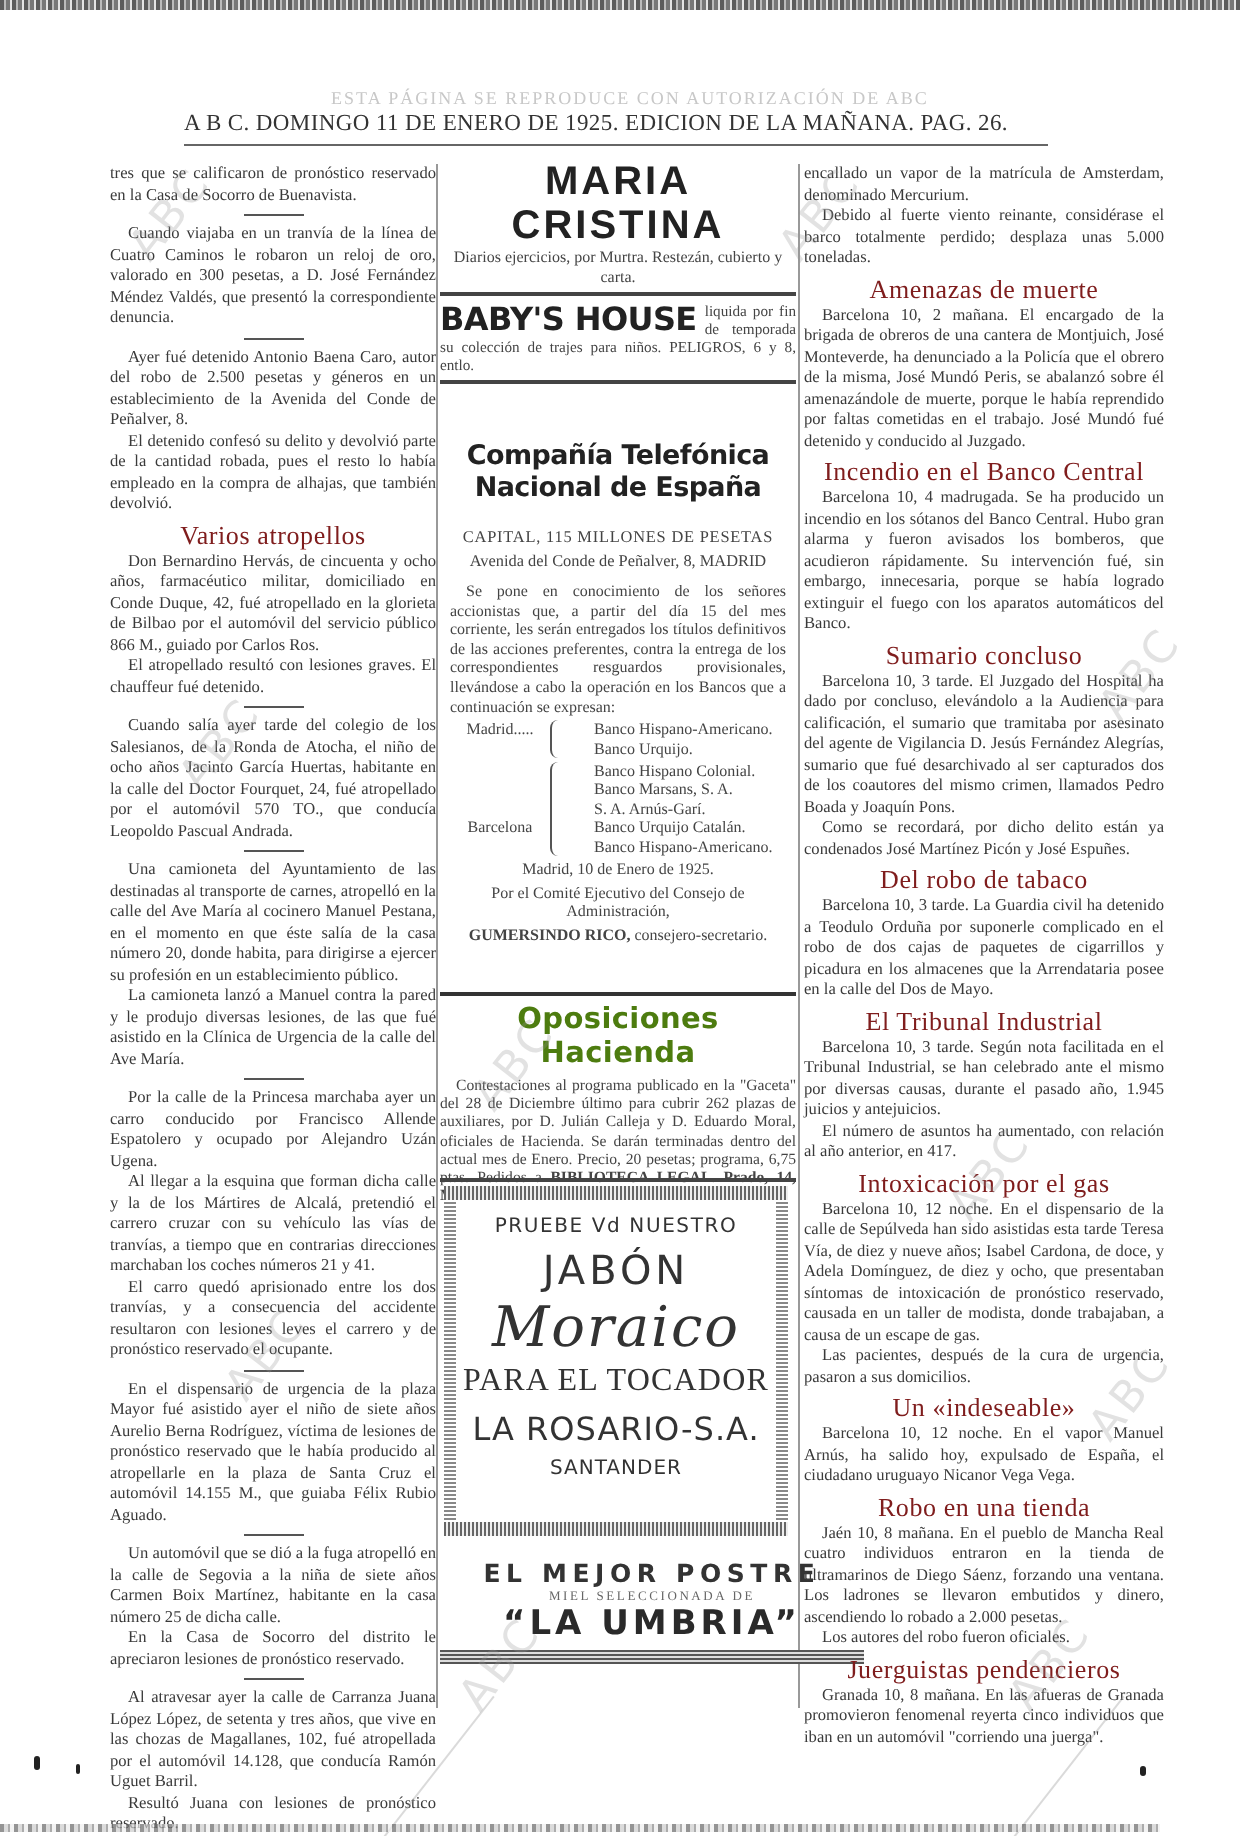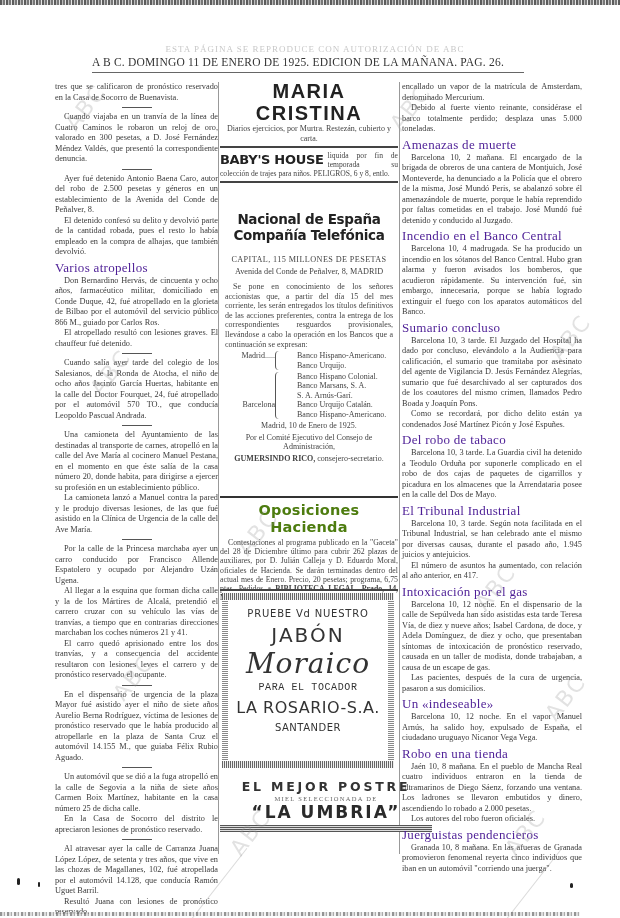--- a/index.html
+++ b/index.html
@@ -10,39 +10,39 @@
   .botborder { position: absolute; left: 0; top: 912px; width: 580px; height: 4px;
     background: repeating-linear-gradient(90deg, #666 0 2px, #ccc 2px 4px, #888 4px 5px, #eee 5px 7px); opacity: 0.7; }
   .faded-header { position: absolute; left: 100px; top: 44px; width: 430px; text-align: center;
     font-size: 9px; letter-spacing: 1px; color: #c8c8c8; font-family: "Liberation Serif", serif; white-space: nowrap; }
   .masthead { position: absolute; left: 92px; top: 56px; width: 430px; font-family: "Liberation Serif", serif;
     font-size: 11.5px; color: #333; white-space: nowrap; letter-spacing: 0.2px; }
   .masthead-rule { position: absolute; left: 92px; top: 72px; width: 432px; height: 1px; background: #666; }
 
   .col { position: absolute; font-family: "Liberation Serif", serif; font-size: 8.3px; line-height: 10.5px; color: #3a3a3a; text-align: justify; }
   .col p { text-indent: 9px; margin-bottom: 0; }
-  .col h3 { font-weight: normal; text-align: left; font-size: 13px; line-height: 15px; margin: 2px 0 1px 0; color: #4c1d95; letter-spacing: 0.3px; }
+  .col h3 { font-weight: normal; text-align: center; font-size: 13px; line-height: 15px; margin: 2px 0 1px 0; color: #7f1d1d; letter-spacing: 0.3px; }
   .col .sep { width: 30px; height: 1px; background: #555; margin: 4px auto 4px auto; }
   #col-left { left: 55px; top: 82px; width: 163px; }
   #col-right { left: 402px; top: 82px; width: 180px; }
   .vrule { position: absolute; width: 1px; background: #999; }
 
   .ads { position: absolute; left: 220px; top: 80px; width: 178px; }
   .ad-maria .title { font-family: Liberation Sans, sans-serif; font-weight: bold; font-size: 20px; letter-spacing: 1.5px; text-align: center; color: #222; line-height: 22px; }
   .ad-maria .sub { font-family: "Liberation Serif", serif; font-size: 8px; text-align: center; line-height: 9.5px; color: #444; }
   .hr2 { height: 2px; background: #444; margin: 3px 0; }
   .ad-baby { font-family: "Liberation Serif", serif; font-size: 7.6px; line-height: 9px; color: #444; text-align: justify; }
-  .ad-baby .brand { font-family: "DejaVu Sans", sans-serif; font-weight: bold; font-size: 13px; float: left; margin-right: 4px; line-height: 18px; color: #222; letter-spacing: -0.3px; }
+  .ad-baby .brand { font-family: "DejaVu Sans", sans-serif; font-weight: bold; font-size: 16px; float: left; margin-right: 4px; line-height: 18px; color: #222; letter-spacing: -0.3px; }
   .ad-tel { margin-top: 28px; padding: 0 5px; font-family: "Liberation Serif", serif; color: #444; }
   .ad-tel .t1 { font-family: "DejaVu Sans", sans-serif; font-weight: bold; font-size: 13.5px; text-align: center; line-height: 16px; color: #222; letter-spacing: -0.3px; }
   .ad-tel .cap { text-align: center; font-size: 8.2px; line-height: 10px; letter-spacing: 0.4px; margin-top: 12px; }
   .ad-tel .addr { text-align: center; font-size: 8.2px; line-height: 10px; margin-top: 2px; }
   .ad-tel .body { font-size: 8px; line-height: 9.6px; text-align: justify; margin-top: 5px; text-indent: 8px; }
   .banks { display: flex; margin-top: 2px; font-size: 8px; line-height: 9.4px; }
-  .banks .city { width: 50px; text-align: right; }
+  .banks .city { width: 50px; text-align: center; }
   .banks .brace { width: 6px; border-left: 1px solid #555; margin-right: 4px; border-radius: 4px 0 0 4px; }
   .banks .list div { text-indent: -8px; padding-left: 20px; }
   .ad-tel .sig { text-align: center; font-size: 8px; line-height: 9.6px; margin-top: 2px; }
   .ad-tel .sig b { font-weight: bold; }
 
   .ad-opos { position: absolute; left: 220px; top: 496px; width: 178px; border-top: 2px solid #333; padding-top: 4px; }
   .ad-opos .t { font-family: "DejaVu Sans", sans-serif; font-weight: bold; font-size: 14.5px; text-align: center; line-height: 17px; color: #4d7c0f; letter-spacing: 0.2px; }
   .ad-opos .b { font-family: "Liberation Serif", serif; font-size: 7.8px; line-height: 9.2px; text-align: justify; color: #444; text-indent: 8px; margin-top: 2px; }
   .ad-opos .b b { font-weight: bold; }
   .ad-opos-rule { position: absolute; left: 220px; top: 589px; width: 178px; height: 2px; background: #444; }
@@ -50,21 +50,21 @@
   .ad-jabon { position: absolute; left: 222px; top: 593px; width: 172px; height: 175px;
     border: 6px solid transparent;
     border-image: repeating-linear-gradient(0deg, #888 0 1px, #fff 1px 2px) 6;
     background: #fff; text-align: center; color: #333; }
   .ad-jabon .frame-top, .ad-jabon .frame-bot { position: absolute; left: -6px; width: 172px; height: 7px;
     background: repeating-linear-gradient(90deg, #666 0 1px, #eee 1px 2px); }
   .ad-jabon .frame-top { top: -6px; } .ad-jabon .frame-bot { bottom: -6px; }
   .ad-jabon .l1 { font-family: "DejaVu Sans", sans-serif; font-size: 10px; margin-top: 9px; letter-spacing: 0.8px; }
   .ad-jabon .l2 { font-family: "DejaVu Sans", sans-serif; font-size: 20px; margin-top: 4px; letter-spacing: 2px; font-weight: normal; }
   .ad-jabon .l3 { font-family: "DejaVu Serif", serif; font-style: italic; font-size: 28px; line-height: 30px; margin-top: 2px; letter-spacing: 1px; }
-  .ad-jabon .l4 { font-family: Liberation Mono, monospace; font-size: 10px; margin-top: 3px; letter-spacing: 0.6px; }
+  .ad-jabon .l4 { font-family: Liberation Serif, serif; font-size: 16px; margin-top: 3px; letter-spacing: 0.6px; }
   .ad-jabon .l5 { font-family: "DejaVu Sans", sans-serif; font-size: 16px; margin-top: 5px; letter-spacing: 0.5px; }
   .ad-jabon .l6 { font-family: "DejaVu Sans", sans-serif; font-size: 10px; margin-top: 5px; letter-spacing: 0.5px; }
 
   .ad-umbria { position: absolute; left: 220px; top: 780px; width: 212px; text-align: center; color: #333; }
   .ad-umbria .m1 { font-family: "DejaVu Sans", sans-serif; font-weight: bold; font-size: 12.5px; letter-spacing: 2.8px; line-height: 14px; }
   .ad-umbria .m2 { font-family: "Liberation Serif", serif; font-size: 6.5px; letter-spacing: 1.3px; line-height: 9px; color: #666; }
   .ad-umbria .m3 { font-family: "DejaVu Sans", sans-serif; font-weight: bold; font-size: 17px; letter-spacing: 2px; line-height: 19px; color: #2a2a2a; }
   .ad-umbria .bars { height: 7px; margin-top: 3px; background: repeating-linear-gradient(0deg, #555 0 1px, #ddd 1px 2px); }
 
   .watermark { position: absolute; font-family: "DejaVu Sans", sans-serif; font-size: 22px; color: rgba(150,150,150,0.28); transform: rotate(-52deg); letter-spacing: 2px; pointer-events: none; }
@@ -118,22 +118,22 @@
     <div class="sub">Diarios ejercicios, por Murtra. Restezán, cubierto y carta.</div>
   </div>
   <div class="hr2"></div>
   <div class="ad-baby">
     <span class="brand">BABY'S HOUSE</span>
     <span>liquida por fin de temporada su colección de trajes para niños. PELIGROS, 6 y 8, entlo.</span>
   </div>
   <div class="hr2" style="clear:both"></div>
 
   <div class="ad-tel">
+    <div class="t1">Compañía Telefónica</div>
     <div class="t1">Nacional de España</div>
-    <div class="t1">Compañía Telefónica</div>
     <div class="cap">CAPITAL, 115 MILLONES DE PESETAS</div>
     <div class="addr">Avenida del Conde de Peñalver, 8, MADRID</div>
     <div class="body">Se pone en conocimiento de los señores accionistas que, a partir del día 15 del mes corriente, les serán entregados los títulos definitivos de las acciones preferentes, contra la entrega de los correspondientes resguardos provisionales, llevándose a cabo la operación en los Bancos que a continuación se expresan:</div>
     <div class="banks">
       <div class="city">Madrid.....</div>
       <div class="brace"></div>
       <div class="list">
         <div>Banco Hispano-Americano.</div>
         <div>Banco Urquijo.</div>
       </div>

